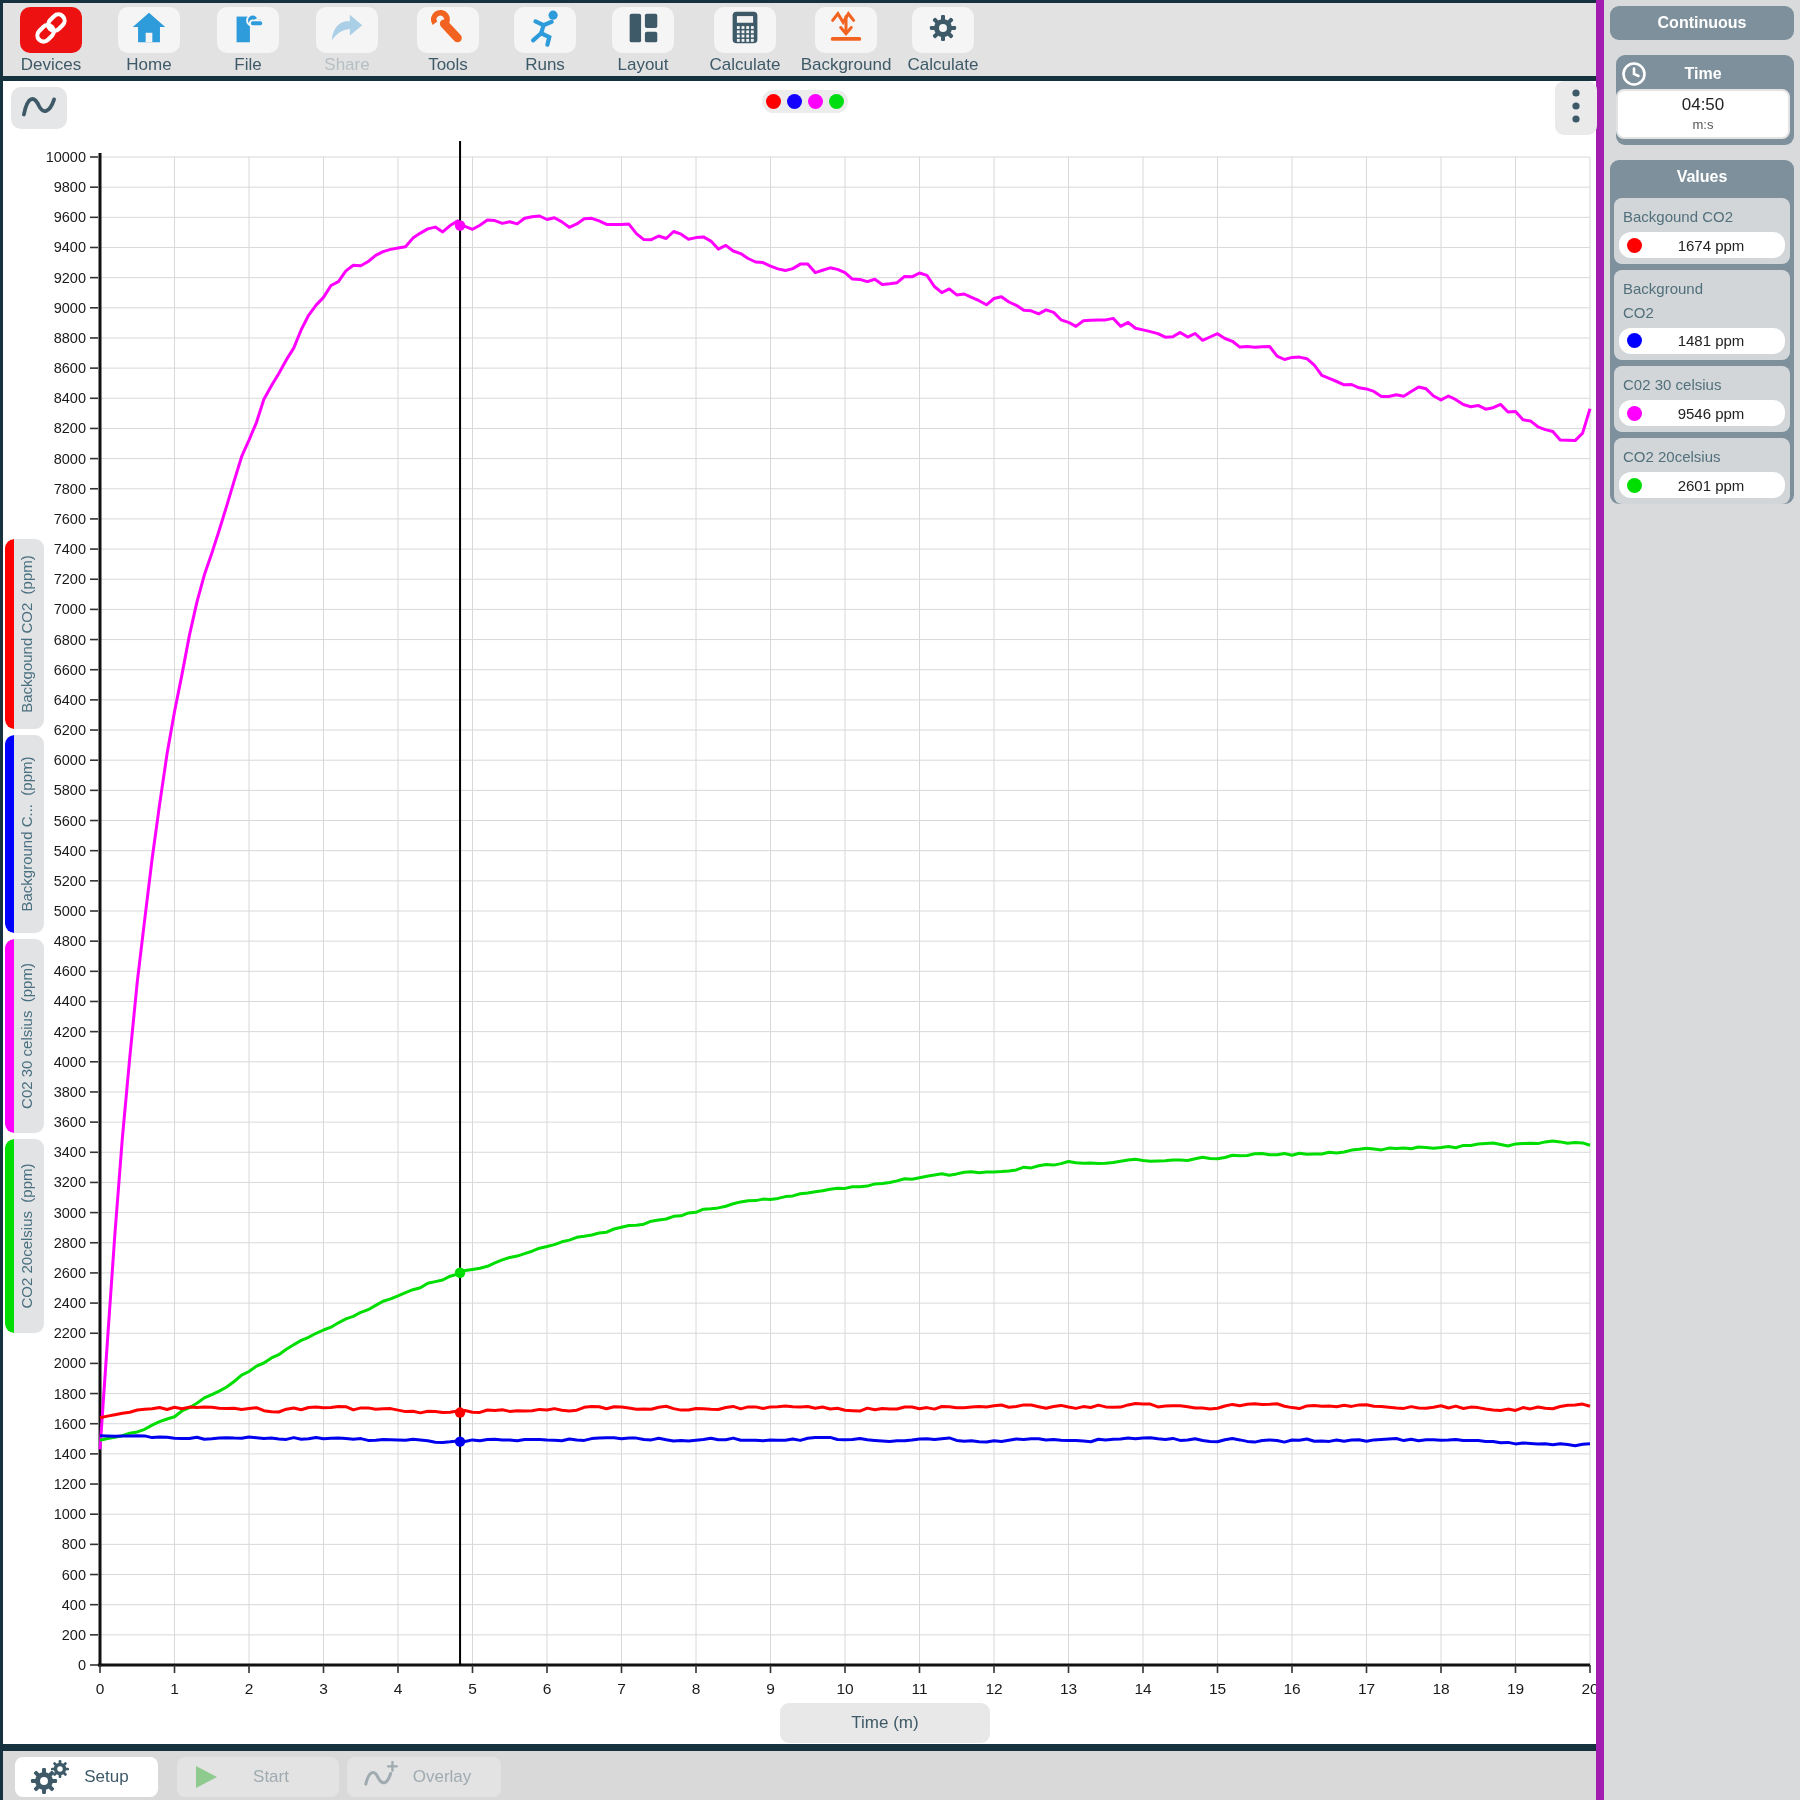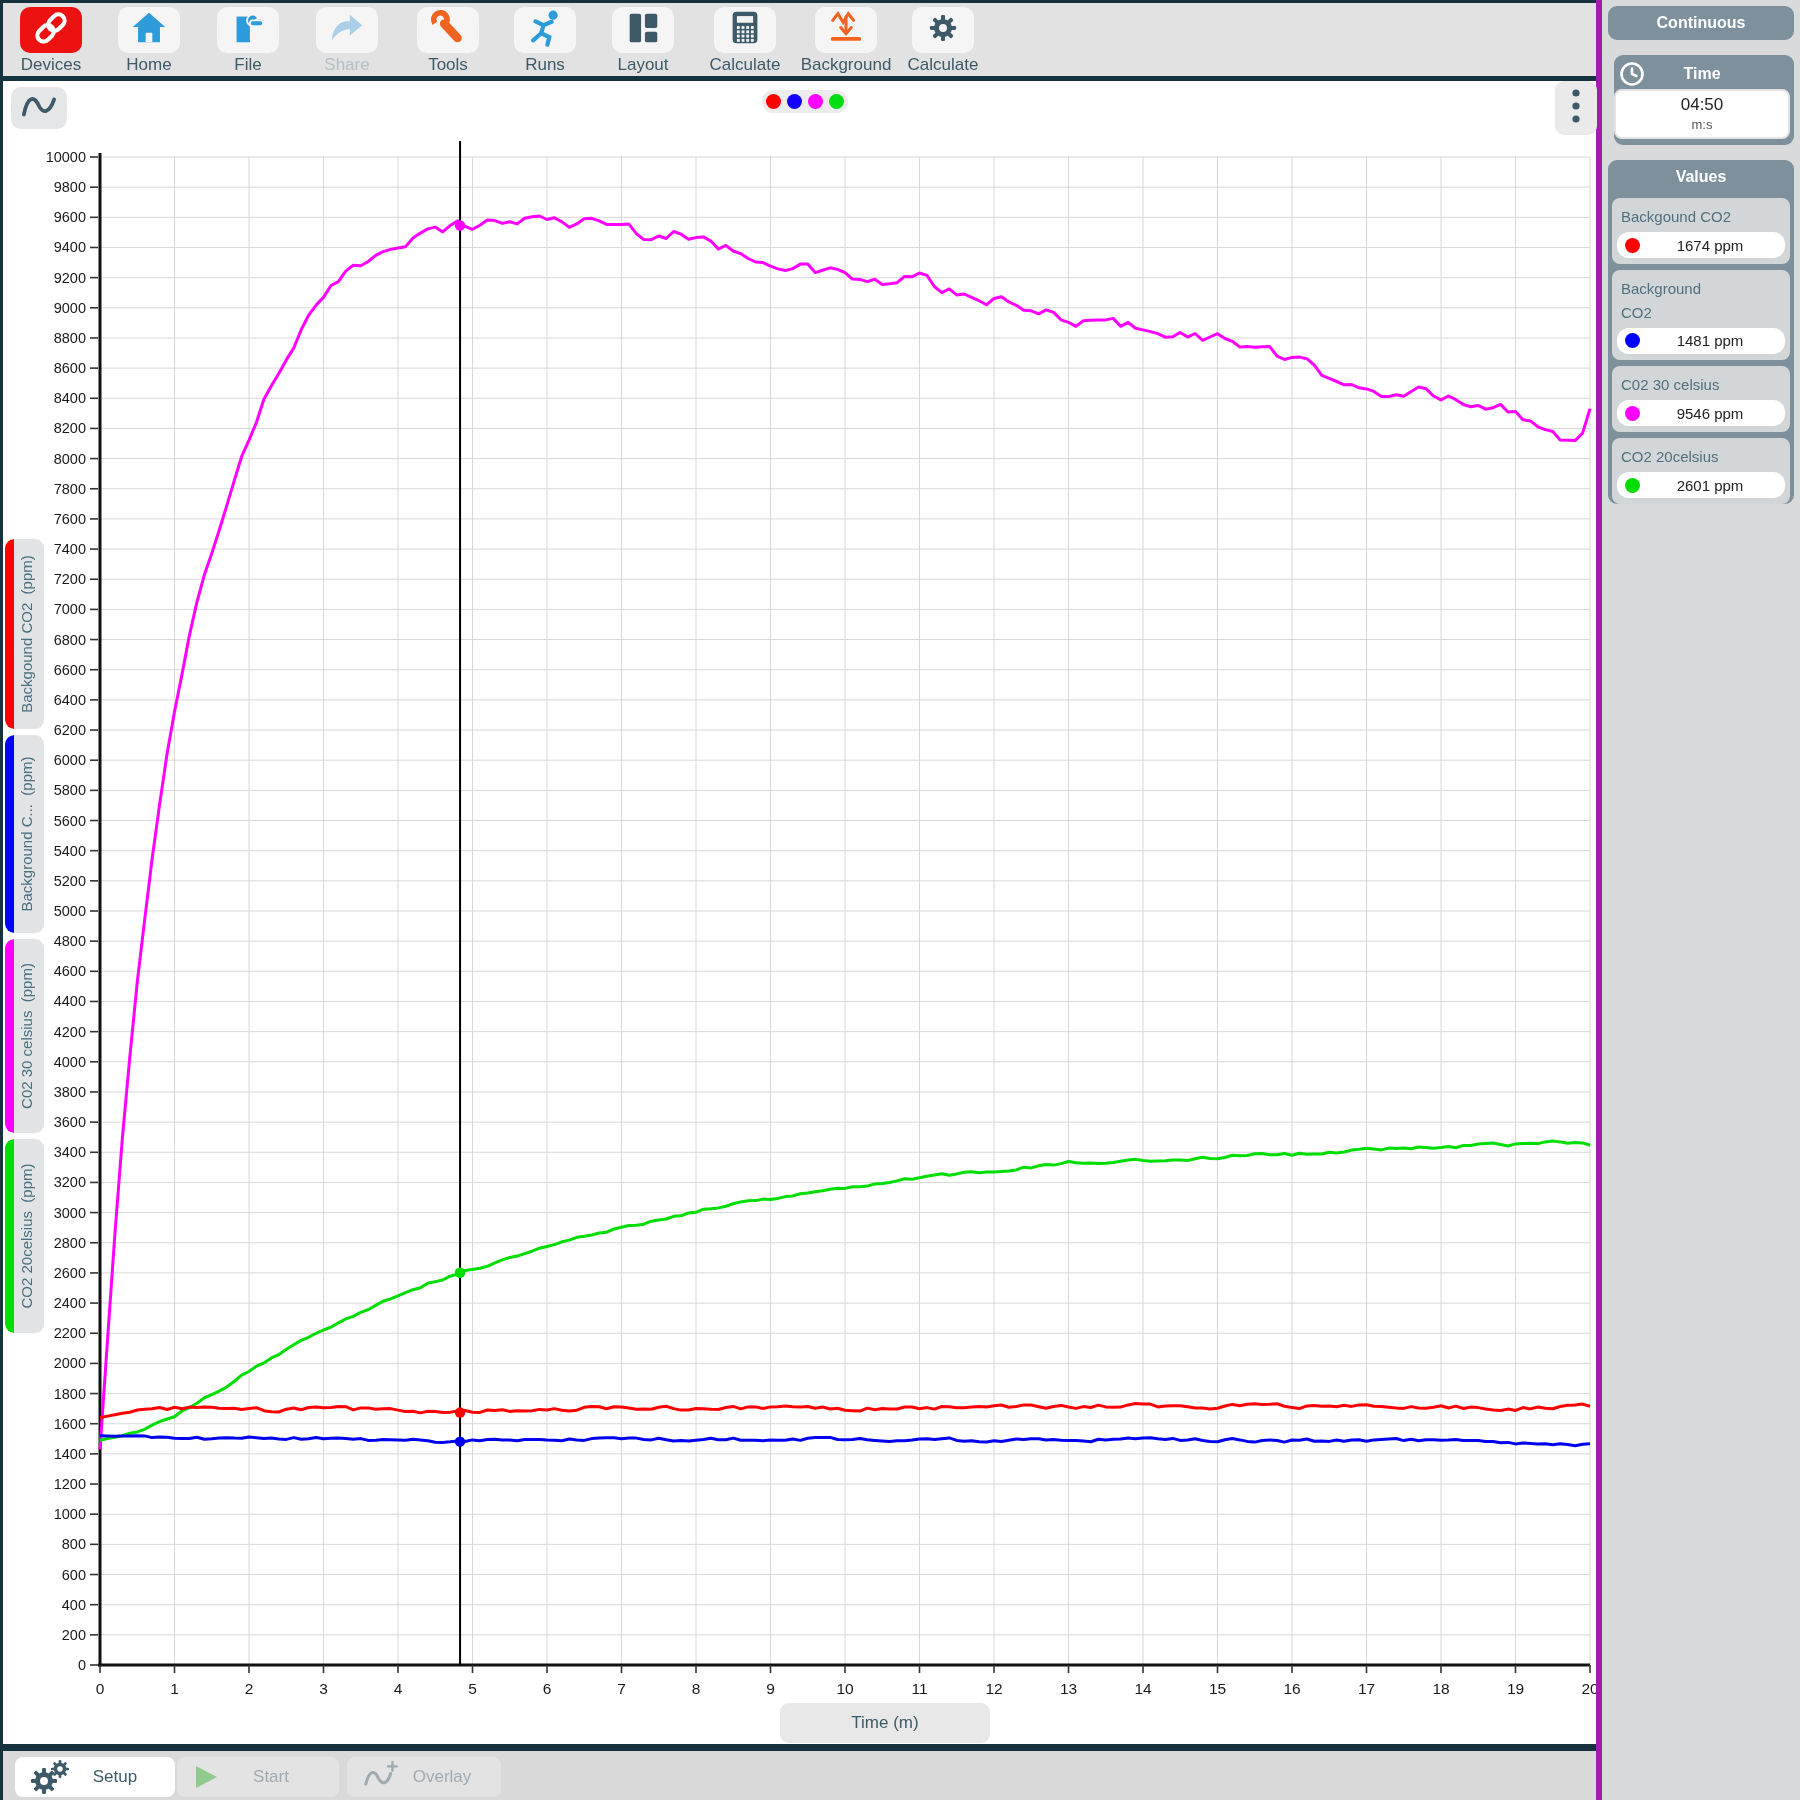--- a/index.html
+++ b/index.html
@@ -23,40 +23,40 @@
 
   
   .yLabelBox{position:absolute;left:2px;width:39px;background:#e2e3e4;border-radius:9px;overflow:hidden;z-index:4;cursor:pointer;}
   .yStripe{position:absolute;left:0;top:0;bottom:0;width:9px;border-radius:9px 0 0 9px;}
   .yRot{position:absolute;left:53%;top:50%;transform:translate(-50%,-50%) rotate(-90deg);white-space:pre;font-size:15px;color:#4a7080;}
 
   
   #xlabelbox{position:absolute;left:777px;top:1622px;width:210px;height:40px;background:#e8e8e8;border-radius:9px;display:flex;align-items:center;justify-content:center;font-size:17px;color:#3e5a68;z-index:4;}
 
   
-  #sidebar{position:absolute;left:1596px;top:0;width:204px;height:1800px;background:#d8dadb;border-left:6px solid #a21caf;box-sizing:border-box;}
+  #sidebar{position:absolute;left:1596px;top:0;width:204px;height:1800px;background:#d8dadb;border-left:8px solid #a21caf;box-sizing:border-box;}
   .spanel{margin:6px 6px 0 6px;background:#7d909b;border-radius:9px;color:#fff;}
   #continuous{height:34px;display:flex;align-items:center;justify-content:center;font-size:16px;font-weight:bold;margin-top:6px;cursor:pointer;}
   #timepanel{margin-top:15px;padding:4px 4px 6px 0;margin-left:12px;}
   .phead{position:relative;height:30px;display:flex;align-items:center;justify-content:center;font-size:16px;font-weight:bold;}
   .phead .hicon{position:absolute;left:4px;top:1px;}
   .timebox{background:#fff;border:2px solid #e3e3e3;border-radius:8px;text-align:center;padding:4px 0 5px 0;}
   .timebox .tval{font-size:17px;color:#222;}
   .timebox .tunit{font-size:13px;color:#555;margin-top:2px;}
   #valuespanel{margin-top:15px;padding:2px 4px 0 4px;}
   .vcard{background:#d2d6d8;border-radius:8px;margin-top:6px;padding:5px 5px 6px 5px;}
   .vlabel{font-size:15px;color:#52707c;padding:2px 0 4px 4px;line-height:1.55;white-space:pre-line;}
   .vbox{position:relative;background:#fff;border-radius:12px;height:26px;display:flex;align-items:center;justify-content:center;cursor:pointer;}
   .vdot{position:absolute;left:8px;top:5.5px;width:15px;height:15px;border-radius:50%;}
   .vval{font-size:15px;color:#222;margin-left:18px;}
 
   
   #bottombar{position:absolute;left:3px;top:1744px;width:1593px;height:53px;background:#d9d9d9;border-top:7px solid #16323e;box-sizing:content-box;}
   .bbtn{position:absolute;top:6px;height:40px;border-radius:8px;display:flex;align-items:center;font-size:17px;cursor:pointer;}
-  #setupbtn{left:12px;width:160px;background:#ffffff;color:#3e5a68;}
+  #setupbtn{left:12px;width:143px;background:#ffffff;color:#3e5a68;}
   #startbtn{left:174px;width:162px;background:#e3e3e3;color:#9fabb0;}
   #overlaybtn{left:344px;width:154px;background:#e3e3e3;color:#9fabb0;}
   .bicon{margin:0 10px 0 14px;display:flex;align-items:center;}
   .blabel{flex:1;text-align:center;margin-right:26px;}
 </style>
 </head>
 <body>
 
 <div id="app">
 

